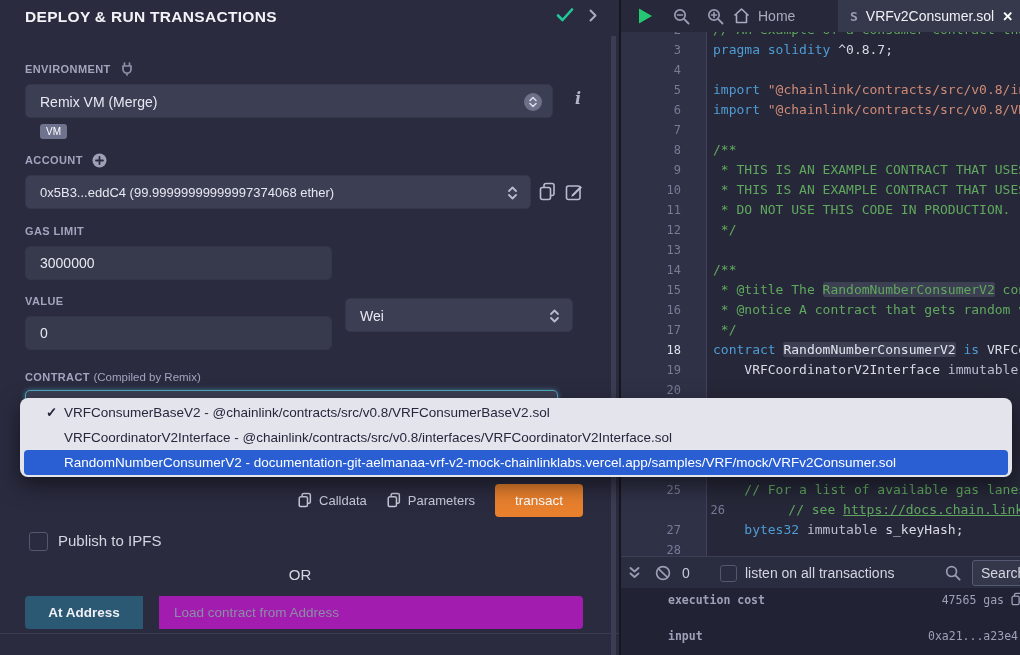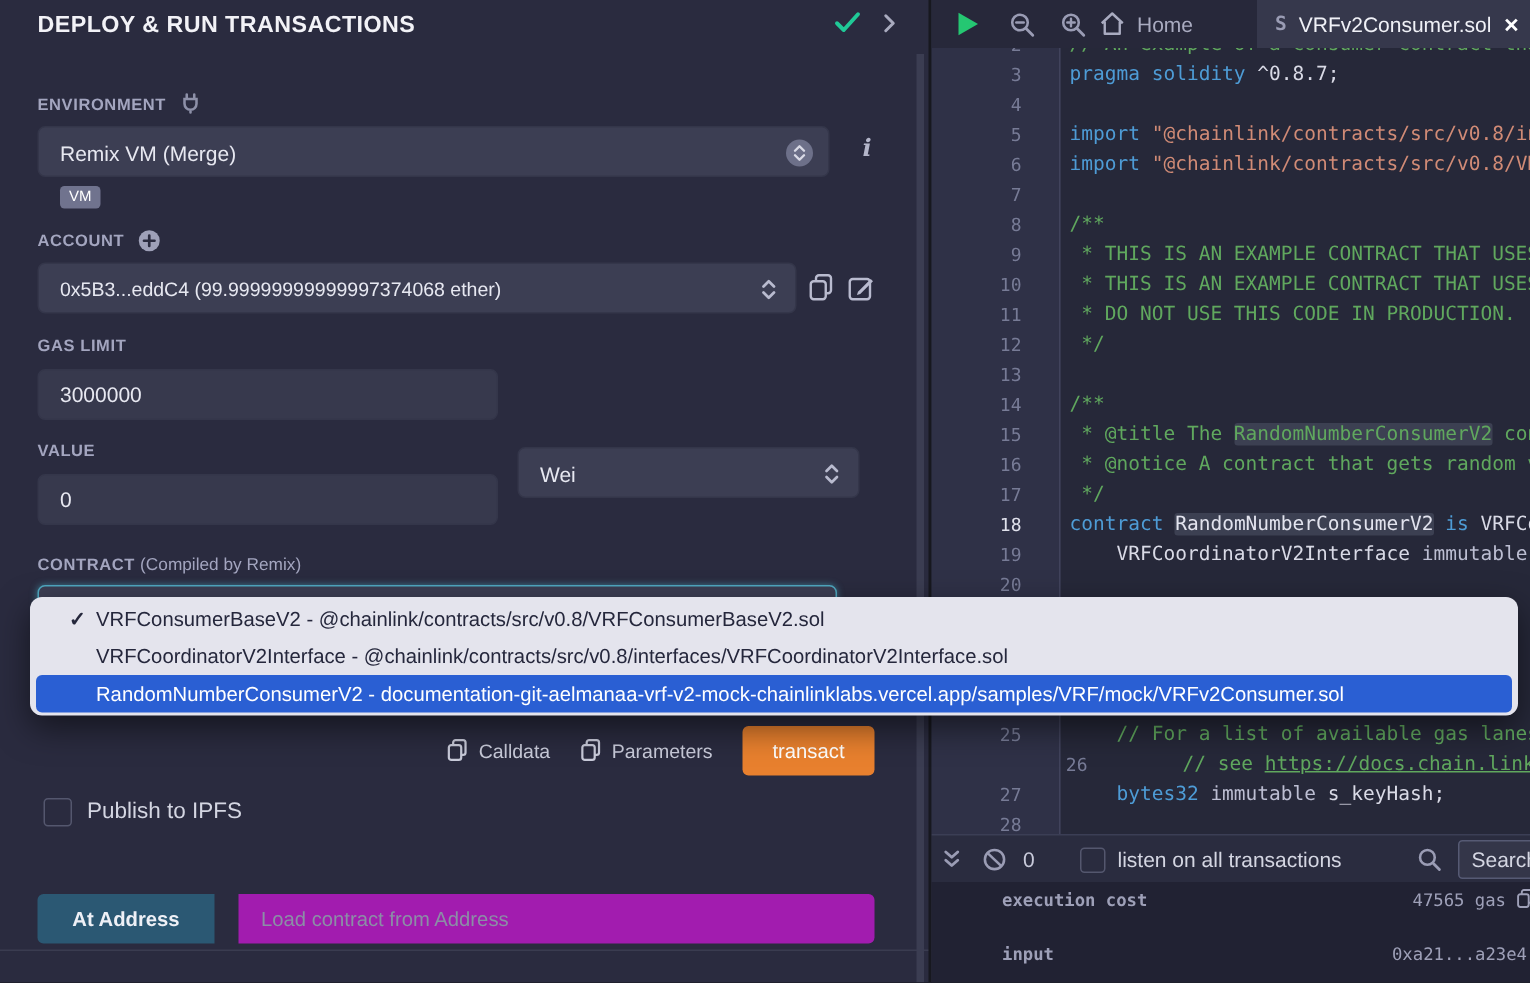--- a/index.html
+++ b/index.html
@@ -219,20 +219,21 @@
         <span>Parameters</span>
       </span>
       <button class="transact-btn">transact</button>
     </div>
 
     <div class="publish-row">
       <span class="checkbox"></span>
       <span class="publish-label">Publish to IPFS</span>
     </div>
 
+    <div class="or-label">OR</div>
 
     <div class="ataddr-row">
       <button class="ataddr-btn">At Address</button>
       <input class="ataddr-input" placeholder="Load contract from Address" style="">
     </div>
 
     <div class="panel-divider"></div>
     <div class="panel-scrollbar"></div>
   </div>
 

